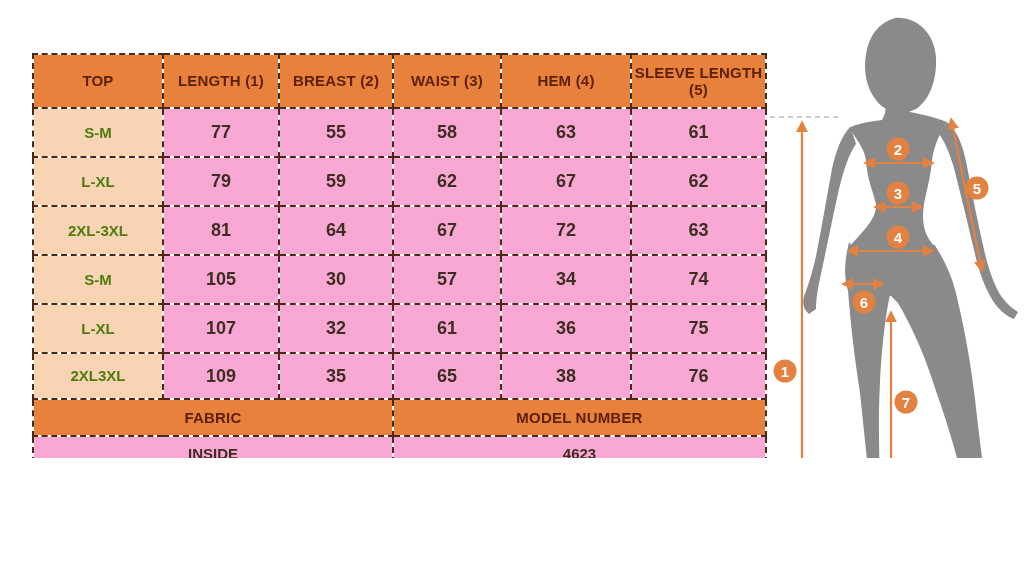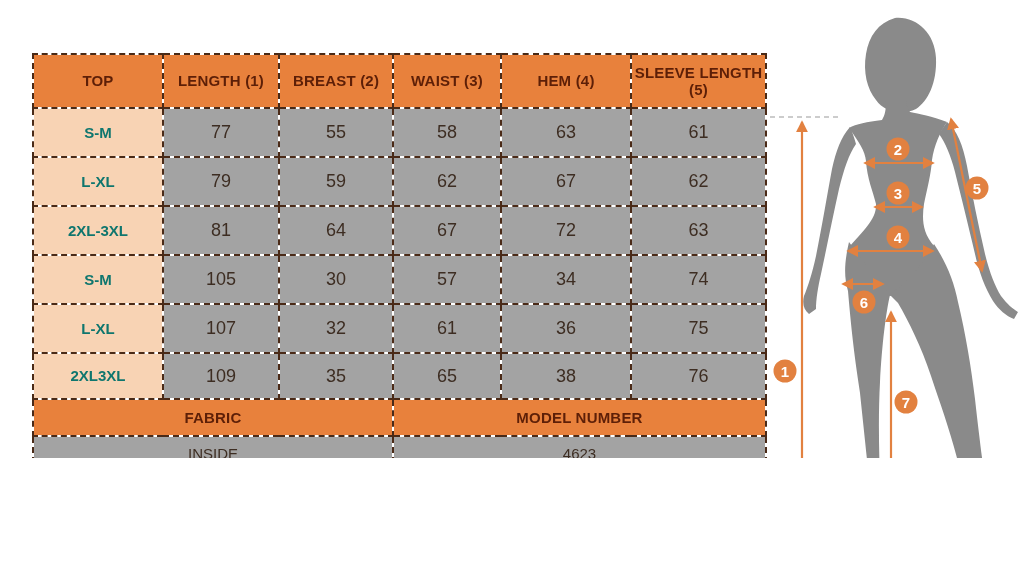--- a/index.html
+++ b/index.html
@@ -15,24 +15,24 @@
   table.size-chart td{
     border:2px dashed #4a2a17;
     text-align:center;vertical-align:middle;
     overflow:hidden;line-height:1.15;
   }
   td.h{
     background:#e8813c;color:#5d1f07;font-weight:bold;font-size:15px;
     letter-spacing:.2px;
   }
   td.s{
-    background:#f8d3b4;color:#0f766e;font-weight:bold;font-size:15px;
+    background:#f8d3b4;color:#4d7c0f;font-weight:bold;font-size:15px;
   }
   td.v{
-    background:#a3a3a3;color:#3d2d22;font-size:18px;font-weight:400;
+    background:#f9a8d4;color:#3d2d22;font-size:18px;font-weight:700;
   }
   tr.r-hdr1{height:54px;} tr.r-data{height:49px;} tr.r-hdr2{height:51px;}
   tr.r-data-sm{height:46px;} tr.r-fab-h{height:37px;margin-top:36px;} tr.r-fab-v{height:36px;}
   td.fv{font-size:15px;}
   
   .product-code{
     position:absolute;left:33px;top:527px;width:732px;text-align:right;
     font-size:13px;color:#4d7c0f;font-weight:400;
   }
   

